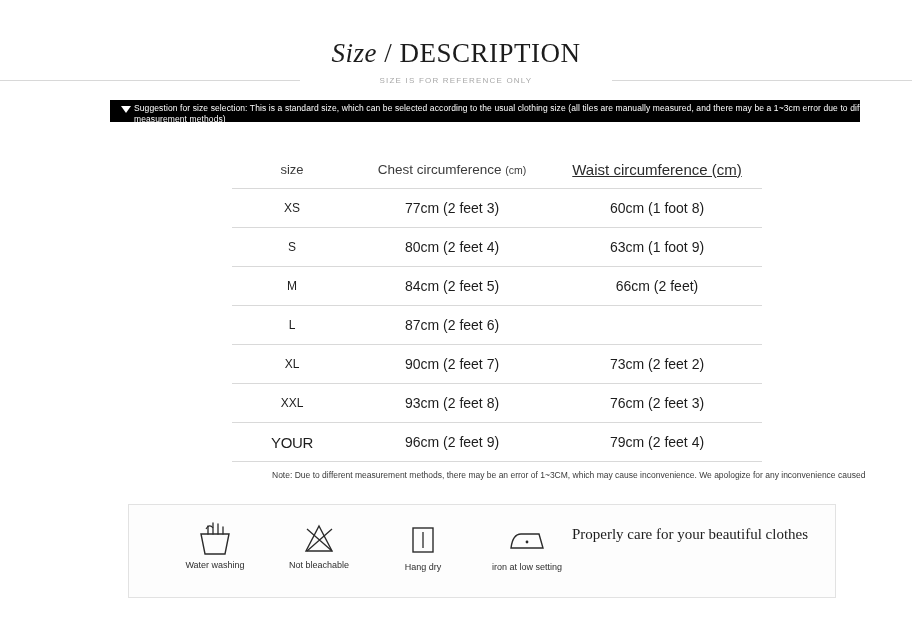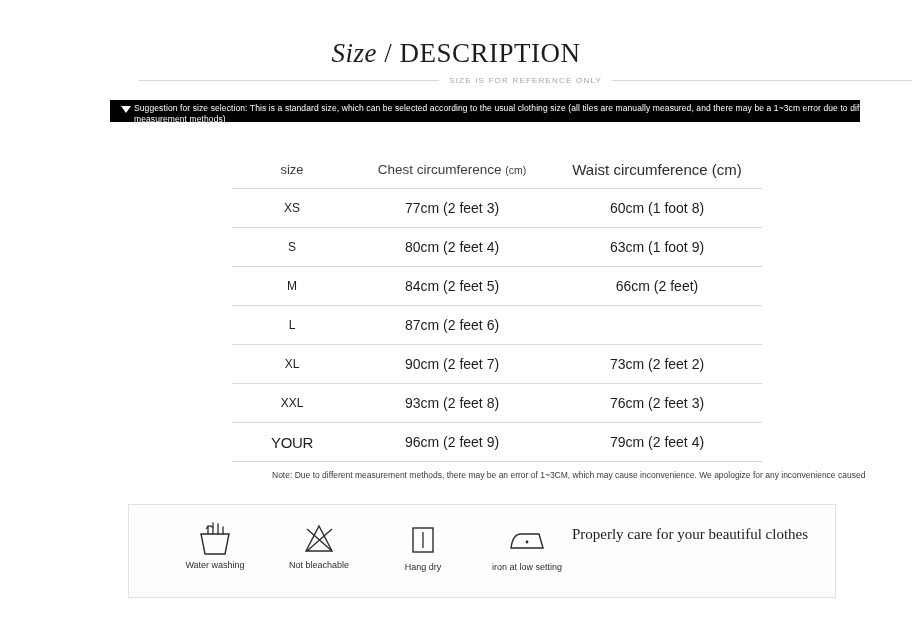--- a/index.html
+++ b/index.html
@@ -38,21 +38,21 @@
   }
 
   
   .subtitle-wrap {
     position: absolute;
     top: 76px;
     left: 0;
     width: 912px;
     display: flex;
     align-items: center;
-    justify-content: flex-end;
+    justify-content: space-between;
   }
   .subtitle-rule {
     height: 1px;
     background: #d8d8d8;
     width: 300px;
   }
   .subtitle {
     font-size: 8px;
     color: #a8a8a8;
     letter-spacing: 1.2px;
@@ -128,20 +128,21 @@
     font-size: 13px;
     color: #3b3b3b;
   }
   .head .c-chest {
     font-size: 13.5px;
     color: #3b3b3b;
   }
   .head .c-waist {
     font-size: 15px;
     color: #2b2b2b;
+    text-decoration: underline;
   }
   .head .unit {
     font-size: 10.5px;
   }
   .body .c-size {
     font-size: 12px;
     color: #1d1d1d;
   }
   .body .c-chest, .body .c-waist {
     font-size: 14px;

